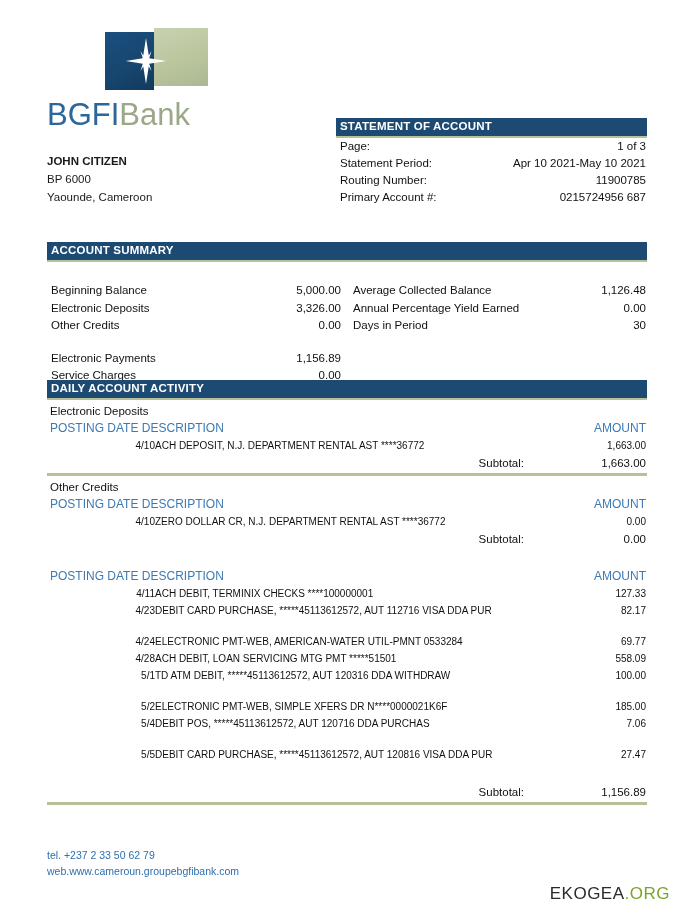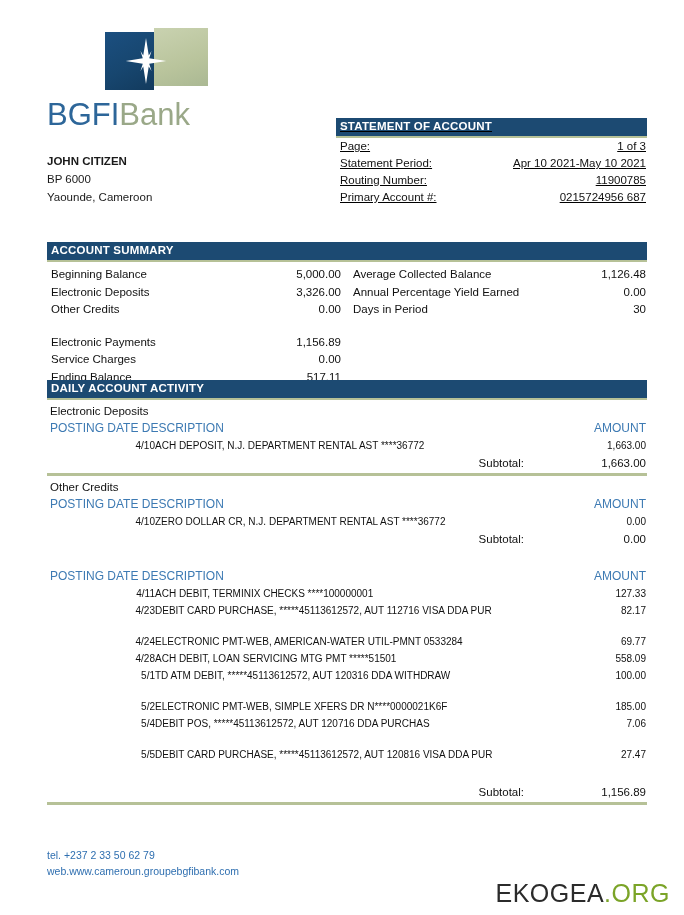--- a/index.html
+++ b/index.html
@@ -68,21 +68,20 @@
     color: #1a1a1a;
   }
   .addr .name { font-weight: bold; }
 
   
   .soa {
     position: absolute;
     left: 336px;
     top: 118px;
     width: 311px;
-    text-decoration: underline;
   }
   .bar {
     background: #1c4a72;
     color: #ffffff;
     font-size: 11.5px;
     font-weight: bold;
     letter-spacing: .2px;
     padding: 2px 0 3px 4px;
     line-height: 13px;
   }
@@ -104,20 +103,21 @@
   
   .summary {
     position: absolute;
     left: 47px;
     top: 242px;
     width: 600px;
   }
   .sum-cols {
     display: flex;
     padding-top: 4px;
+    margin-top: 16px;
   }
   .sum-col { width: 50%; }
   .sum-col.right { padding-left: 0px; }
   .sum-row {
     display: flex;
     font-size: 11.5px;
     line-height: 17.5px;
     color: #111;
   }
   .sum-row .lbl { flex: 1 1 auto; padding-left: 4px; }
@@ -186,21 +186,21 @@
   }
   .foot-line {
     font-size: 10.5px;
     line-height: 16px;
     color: #2f6fb0;
   }
   .watermark {
     position: absolute;
     right: 14px;
     top: 880px;
-    font-size: 25px;
+    font-size: 17px;
     line-height: 27px;
     letter-spacing: .5px;
     white-space: nowrap;
   }
   .watermark .wm-dark { color: #2b2b2b; }
   .watermark .wm-green { color: #7ba428; }
 </style>
 </head>
 <body>
 

